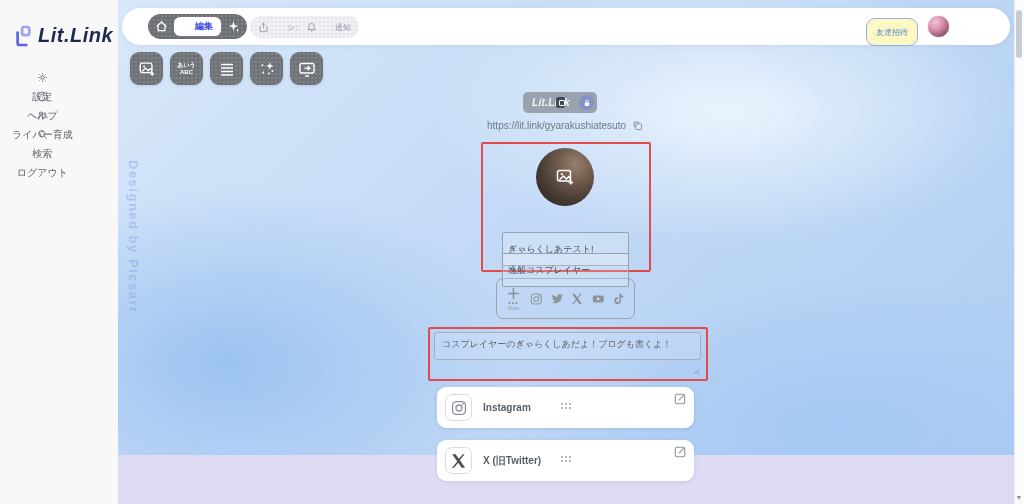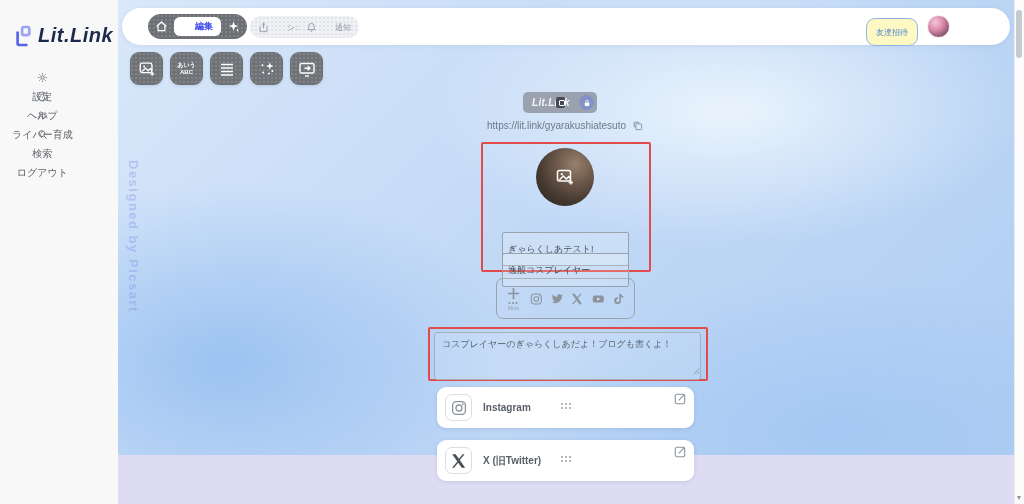--- a/index.html
+++ b/index.html
@@ -86,21 +86,21 @@
   #name-input { top:232px; } #title-input { top:253px; }
 
   .social-box { position:absolute; left:496px; top:278px; width:139px; height:41px; border:1px solid #9aa3ad;
     border-radius:7px; z-index:3; display:flex; align-items:center; padding:0 9px; gap:8px; color:#8b939c; }
   .soc { width:14px; height:14px; cursor:pointer; }
   .more-group { display:flex; flex-direction:column; align-items:center; cursor:pointer; margin-right:1px; }
   .more-group .plus { width:15px; height:15px; }
   .more-dots { letter-spacing:1px; font-size:7px; line-height:4px; color:#8b939c; }
   .more-label { font-size:5px; color:#9aa1aa; }
 
-  #bio-area { position:absolute; left:434px; top:332px; width:267px; height:48px; border:1px solid #a7b0ba; border-radius:3px;
+  #bio-area { position:absolute; left:434px; top:332px; width:267px; height:28px; border:1px solid #a7b0ba; border-radius:3px;
     background:rgba(255,255,255,.12); font-family:inherit; font-size:9px; color:#5a6470; padding:5px 7px; resize:none;
     z-index:4; line-height:1.4; }
   .resize-grip { position:absolute; left:693px; top:368px; width:7px; height:7px; z-index:5; color:#8a929c; }
 
   
   .card { position:absolute; left:437px; width:257px; height:41px; background:#fff; border-radius:9px;
     box-shadow:0 1px 4px rgba(40,60,110,.12); z-index:4; }
   #card-instagram { top:387px; } #card-x { top:440px; }
   .card-iconbox { position:absolute; left:8px; top:7px; width:27px; height:27px; border:1px solid #dadde2; border-radius:7px;
     display:flex; align-items:center; justify-content:center; color:#8b939c; }

